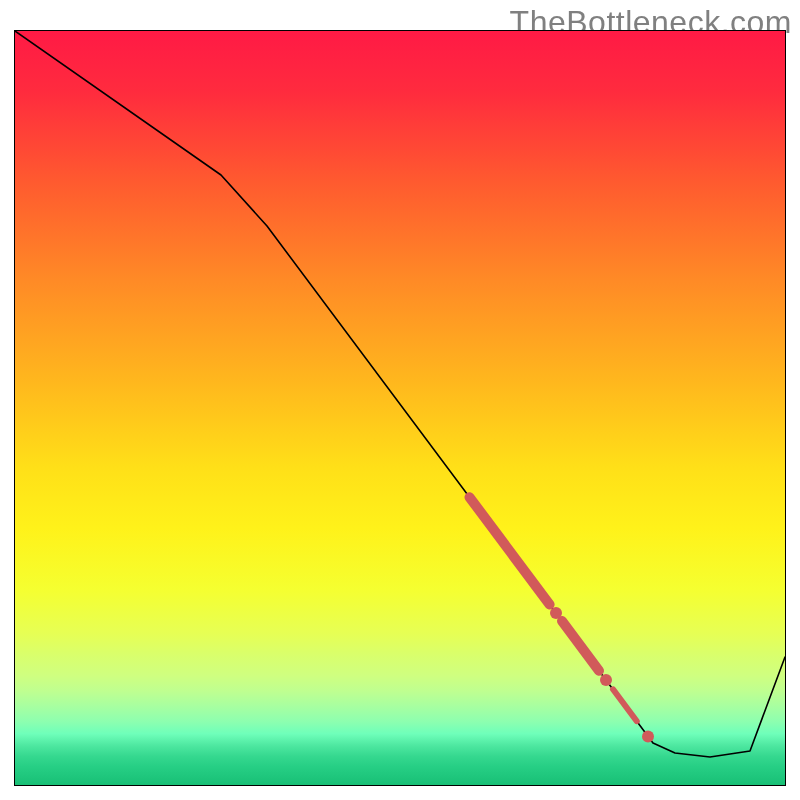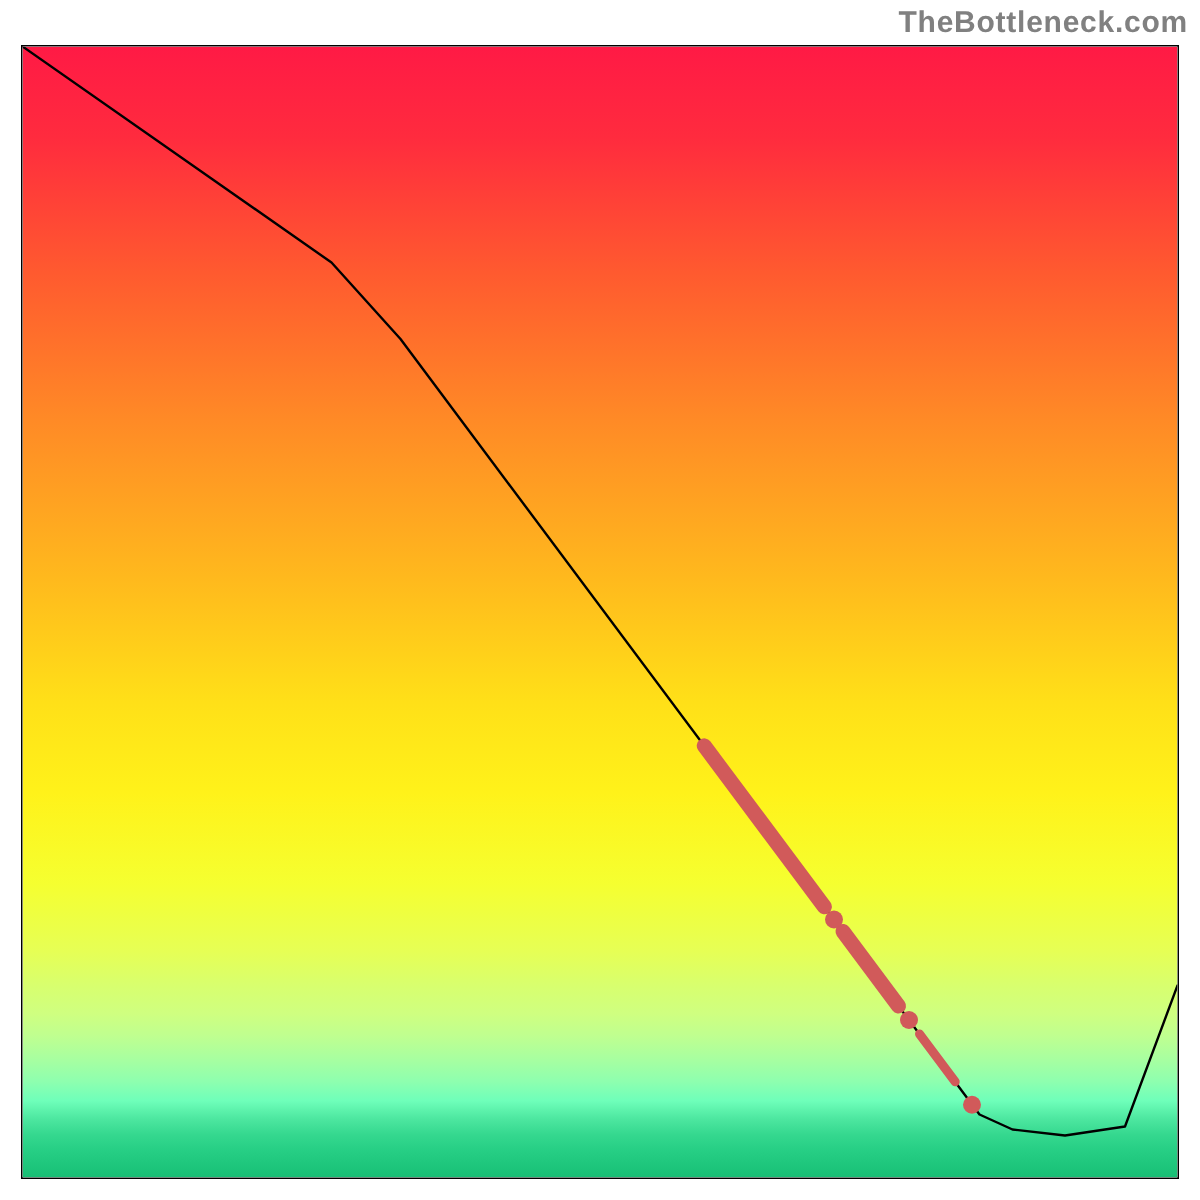--- a/index.html
+++ b/index.html
@@ -15,22 +15,22 @@
     position: relative;
     width: 800px;
     height: 800px;
     background: #fff;
   }
   
   .watermark {
     position: absolute;
     top: 4px;
     right: 8px;
-    font-size: 20px;
-    font-weight: 700;
+    font-size: 32px;
+    font-weight: 400;
     color: #808080;
     letter-spacing: 0.5px;
     user-select: none;
   }
   
   .plot {
     position: absolute;
     left: 14px;
     top: 30px;
     width: 770px;   

